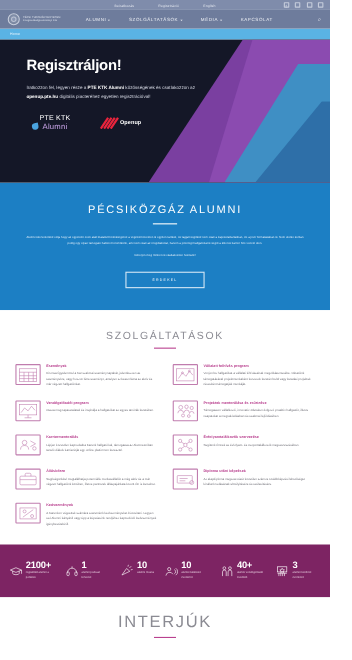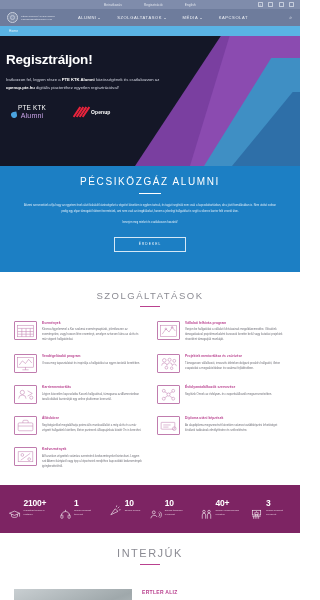--- a/index.html
+++ b/index.html
@@ -77,21 +77,21 @@
   .hero .shape-c{
     position:absolute; bottom:0; right:0; width:96px; height:108px;
     background:#3f8fc4;
     clip-path:polygon(0 100%, 70% 0, 100% 0, 100% 100%);
   }
   .hero .shape-d{
     position:absolute; bottom:0; right:-6px; width:74px; height:74px;
     background:#2e6fa8;
     clip-path:polygon(0 100%, 82% 0, 100% 0, 100% 100%);
   }
-  .hero-inner{ position:relative; z-index:3; padding:16px 0 0 6px; }
+  .hero-inner{ position:relative; z-index:3; padding:16px 0 0 24px; }
   .hero h1{
     font-size:13.5px; color:#ffffff; font-weight:bold; letter-spacing:-.2px;
     margin-bottom:9px;
   }
   .hero p{
     font-size:4.2px; color:#d6d9e4; line-height:1.95; max-width:160px;
   }
   .hero p b{ color:#ffffff; }
   .hero-logos{ display:flex; align-items:center; gap:18px; margin-top:12px; }
   .logo-pte{ position:relative; width:52px; }
@@ -108,21 +108,21 @@
     transform:rotate(34deg); border-radius:.5px; font-style:normal;
   }
   .op-mark i:nth-child(1){ left:0px; top:-1px;}
   .op-mark i:nth-child(2){ left:3px; top:-1px;}
   .op-mark i:nth-child(3){ left:6px; top:-1px;}
   .op-mark i:nth-child(4){ left:9px; top:-1px;}
   .op-txt{ font-size:5px; color:#ffffff; font-weight:bold; letter-spacing:.1px;}
 
   
   .alumni{
-    background:#1c7fc4; padding:10px 22px 20px; text-align:center;
+    background:#1c7fc4; padding:20px 22px 20px; text-align:center;
   }
   .alumni h2{
     font-size:10px; color:#ffffff; font-weight:normal; letter-spacing:1.6px;
   }
   .rule{ width:22px; height:1.1px; background:#ffffff; margin:6px auto 9px;}
   .alumni p{
     font-size:2.55px; color:#e4f0fa; line-height:2.15; letter-spacing:.05px;
   }
   .alumni .p2{ margin-top:6px; }
   .btn-outline{
@@ -146,30 +146,30 @@
   }
   .svc-ico svg{ width:100%;height:100%; display:block; }
   .svc-txt h3{ font-size:3.3px; color:#b9418f; font-weight:bold; margin-bottom:2.5px; letter-spacing:.05px;}
   .svc-txt p{ font-size:2.75px; color:#6f6f77; line-height:1.85; }
 
   
   .stats{
     background:#7d2463; padding:14px 8px 16px; display:flex;
     justify-content:space-between; align-items:flex-start;
   }
-  .stat{ display:flex; gap:2.5px; align-items:flex-end; }
+  .stat{ display:flex; gap:2.5px; align-items:center; }
   .stat-ico{ width:13px;height:11px;flex:none; }
   .stat-ico svg{ width:100%;height:100%; }
   .stat-n{ font-size:8.5px; color:#ffffff; font-weight:bold; line-height:1; letter-spacing:-.2px;}
   .stat-l{ font-size:2.5px; color:#e8cfe0; line-height:1.55; margin-top:1.5px; max-width:26px;}
 
   
   .interviews{ padding:14px 0 0; text-align:center; background:#ffffff;}
   .interviews h2{
-    font-size:11px; color:#8b8b93; font-weight:normal; letter-spacing:1.5px;
+    font-size:15px; color:#8b8b93; font-weight:normal; letter-spacing:1.5px;
   }
   .iv-row{ display:flex; gap:10px; padding:10px 14px 0; text-align:left;}
   .iv-photo{
     width:118px;height:60px;flex:none;
     background:linear-gradient(160deg,#c9cfd2 0%,#9fa8ab 45%,#d8dcde 100%);
     position:relative; overflow:hidden;
   }
   .iv-name{ font-size:5px; color:#b9418f; font-weight:bold; letter-spacing:.3px;}
 </style>
 </head>

